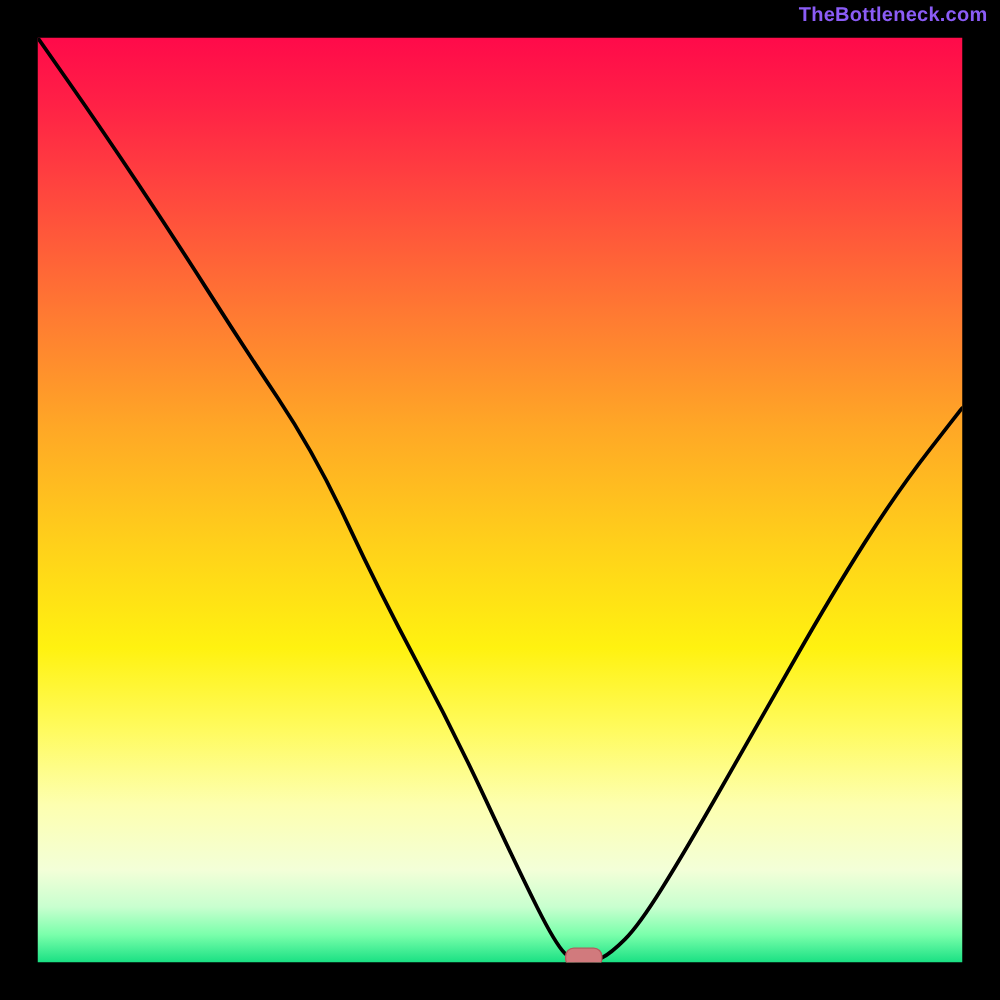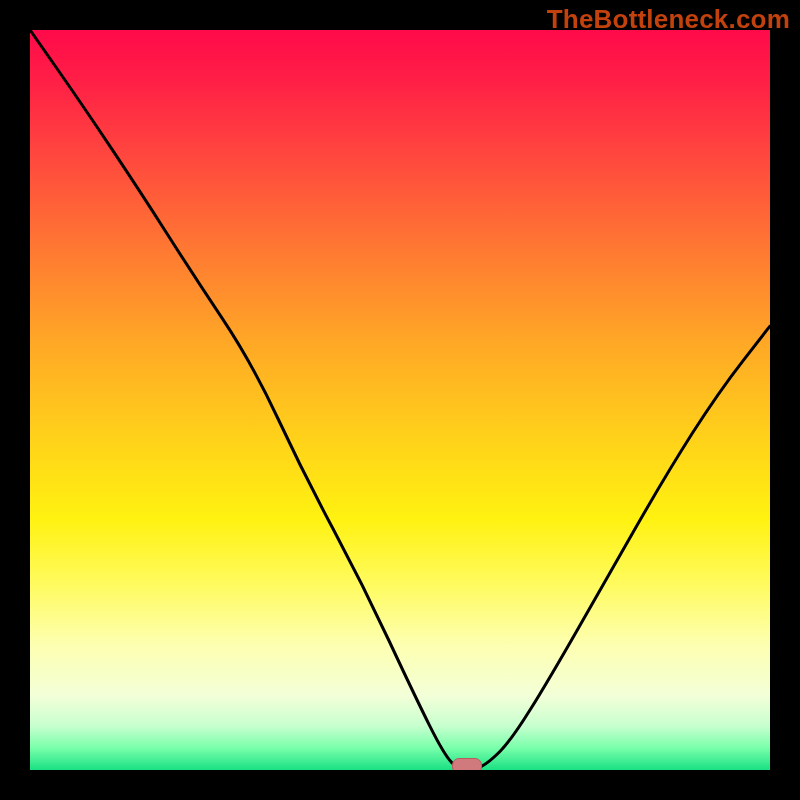--- a/index.html
+++ b/index.html
@@ -14,22 +14,22 @@
   .frame {
     position: relative;
     width: 800px;
     height: 800px;
     background: #000;
   }
   .watermark {
     position: absolute;
     top: 4px;
     right: 10px;
-    color: #c2410c;
-    font-size: 26px;
+    color: #8b5cf6;
+    font-size: 16px;
     font-weight: 600;
     letter-spacing: 0.2px;
     z-index: 5;
     user-select: none;
   }
   .plot {
     position: absolute;
     left: 30px;
     top: 30px;
     width: 740px;

